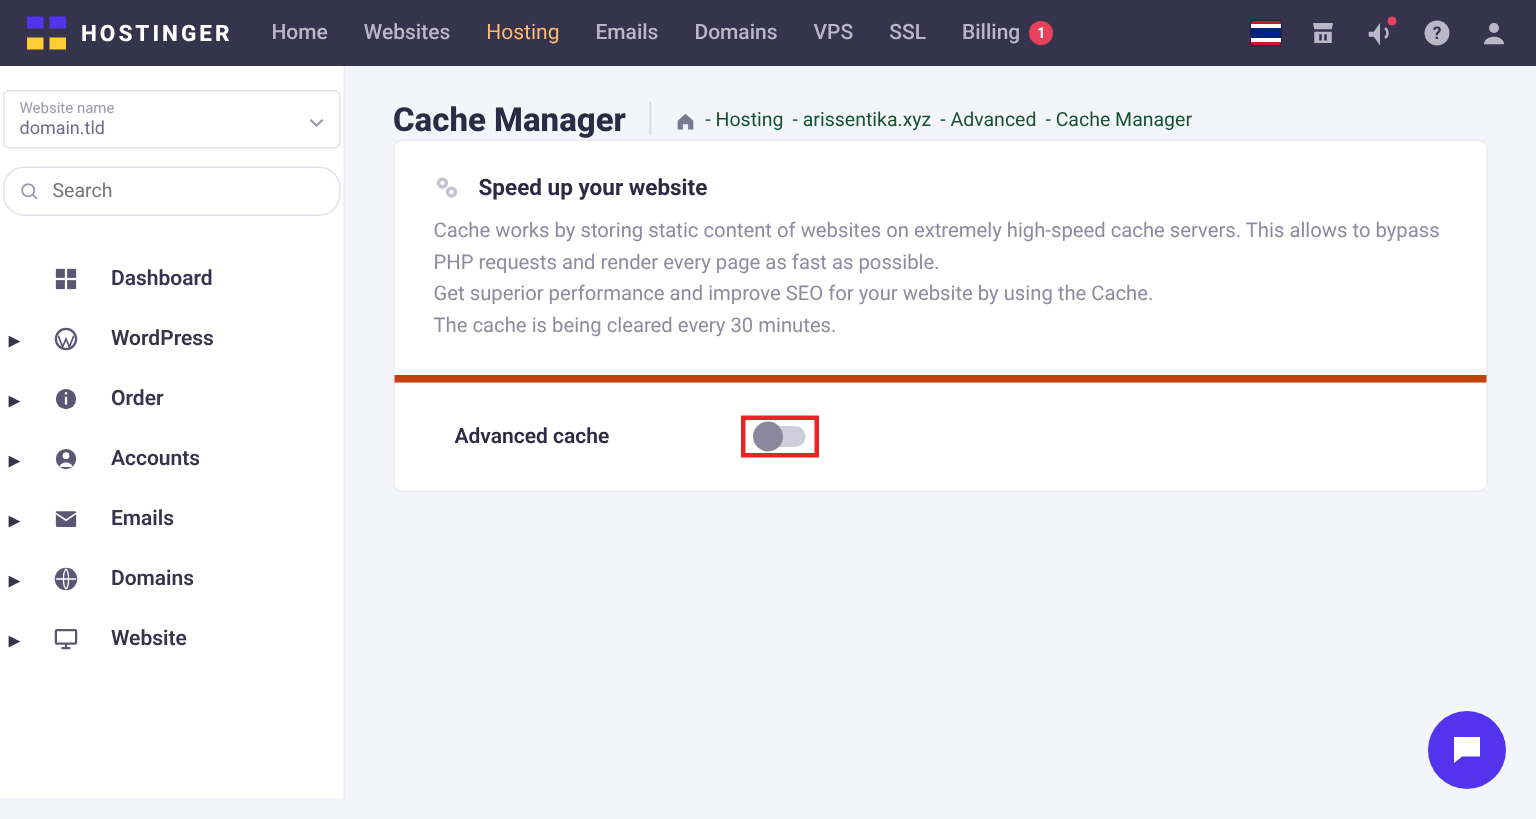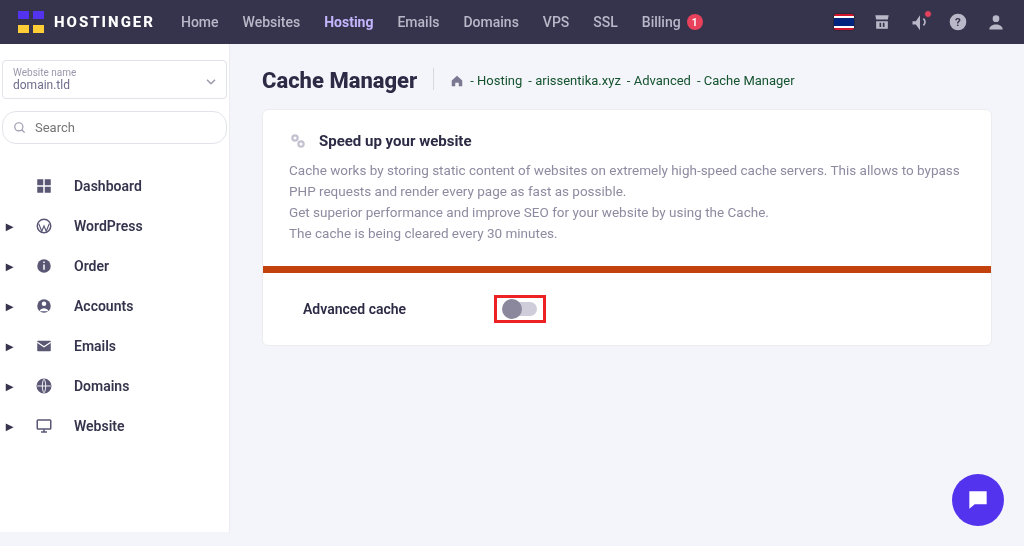--- a/index.html
+++ b/index.html
@@ -6,41 +6,41 @@
 body{background:#f4f5fb;color:#36344d}
 .topbar{background:#36344d;height:44px;display:flex;align-items:center;padding:0 18px;gap:26px}
 .logo{display:flex;align-items:center;gap:10px;color:#fff;font-weight:800;letter-spacing:2px;font-size:15px}
 .logo-mark{width:26px;height:22px;position:relative}
 .logo-mark .b1{position:absolute;top:0;left:0;width:11px;height:8px;background:#5333ed}
 .logo-mark .b2{position:absolute;top:0;right:0;width:11px;height:8px;background:#5333ed}
 .logo-mark .b3{position:absolute;bottom:0;left:0;width:11px;height:8px;background:#ffcd35}
 .logo-mark .b4{position:absolute;bottom:0;right:0;width:11px;height:8px;background:#ffcd35}
 .nav{display:flex;gap:24px;align-items:flex-end;flex:1}
 .nav a{color:#bab8c8;text-decoration:none;font-size:14px;font-weight:500;display:flex;align-items:center;gap:6px}
-.nav a.active{color:#c4b5fd;font-weight:700}
+.nav a.active{color:#fdba74;font-weight:400}
 .badge{background:#e8415b;color:#fff;border-radius:50%;width:16px;height:16px;display:inline-flex;align-items:center;justify-content:center;font-size:10px;font-weight:700}
 .topicons{display:flex;align-items:center;gap:18px;color:#bab8c8}
 .topicons .ic{width:20px;height:20px;display:flex;align-items:center;justify-content:center;position:relative;cursor:pointer}
 .flag{width:24px;height:16px;background:linear-gradient(#cf142b 0 14%,#fff 14% 28%,#00247d 28% 72%,#fff 72% 86%,#cf142b 86% 100%);border-radius:2px;outline:1px solid rgba(0,0,0,.2)}
 .main{display:flex;min-height:calc(100vh - 58px)}
 .sidebar{width:230px;background:#fff;border-right:1px solid #ebebf0;padding:16px 2px}
 .select{border:1px solid #e2e2ea;border-radius:4px;padding:6px 10px;font-size:12px;color:#6f6c8b;margin-bottom:12px;position:relative}
 .select .lab{font-size:10px;color:#9b99ad}
 .select .car{position:absolute;right:10px;top:50%;transform:translateY(-20%)}
 .search{border:1px solid #e2e2ea;border-radius:14px;padding:8px 10px;font-size:13px;color:#9b99ad;display:flex;align-items:center;gap:8px;margin-bottom:22px}
 .search input{border:0;outline:0;flex:1;font-size:13px;background:transparent}
 .sb-item{display:flex;align-items:center;gap:20px;padding:10px 4px;color:#36344d;font-size:14px;font-weight:600;cursor:pointer}
 .sb-item .chev{color:#36344d;width:8px}
 .sb-item .icn{width:20px;height:20px;display:flex;align-items:center;justify-content:center;color:#5a5775}
 .content{flex:1;padding:24px 32px}
-.hdr{display:flex;gap:16px;margin-bottom:16px}
+.hdr{display:flex;gap:16px;}
 .hdr h1{font-size:22px;font-weight:800;color:#2c2a44}
 .crumbs{display:flex;align-items:center;gap:6px;color:#14532d;font-size:13px}
 .card{background:#fff;border:1px solid #ebebf0;border-radius:6px}
-.card-top{padding:22px 26px;border-bottom:7px solid #c2410c}
+.card-top{padding:22px 26px;border-bottom:5px solid #c2410c}
 .card-title{display:flex;align-items:center;gap:12px;font-weight:700;font-size:15px;color:#2c2a44;margin-bottom:10px}
 .card-body{font-size:13.5px;line-height:1.55;color:#8e8ba1}
 .card-row{padding:22px 40px;display:flex;align-items:center;gap:88px;font-size:14px;color:#2c2a44;font-weight:600}
 .toggle-box{border:3px solid #ed2224;padding:4px 6px}
 .toggle{width:34px;height:14px;background:#cfcdda;border-radius:10px;position:relative}
 .toggle .k{position:absolute;left:-1px;top:-3px;width:20px;height:20px;background:#8b889e;border-radius:50%}
 .chat{position:fixed;right:20px;bottom:20px;width:52px;height:52px;background:#5333ed;border-radius:50%;display:flex;align-items:center;justify-content:center;cursor:pointer}
 svg{display:block}
 .notif-dot{position:absolute;top:-2px;right:-2px;width:8px;height:8px;background:#e8415b;border-radius:50%;border:1px solid #36344d}
 </style>

